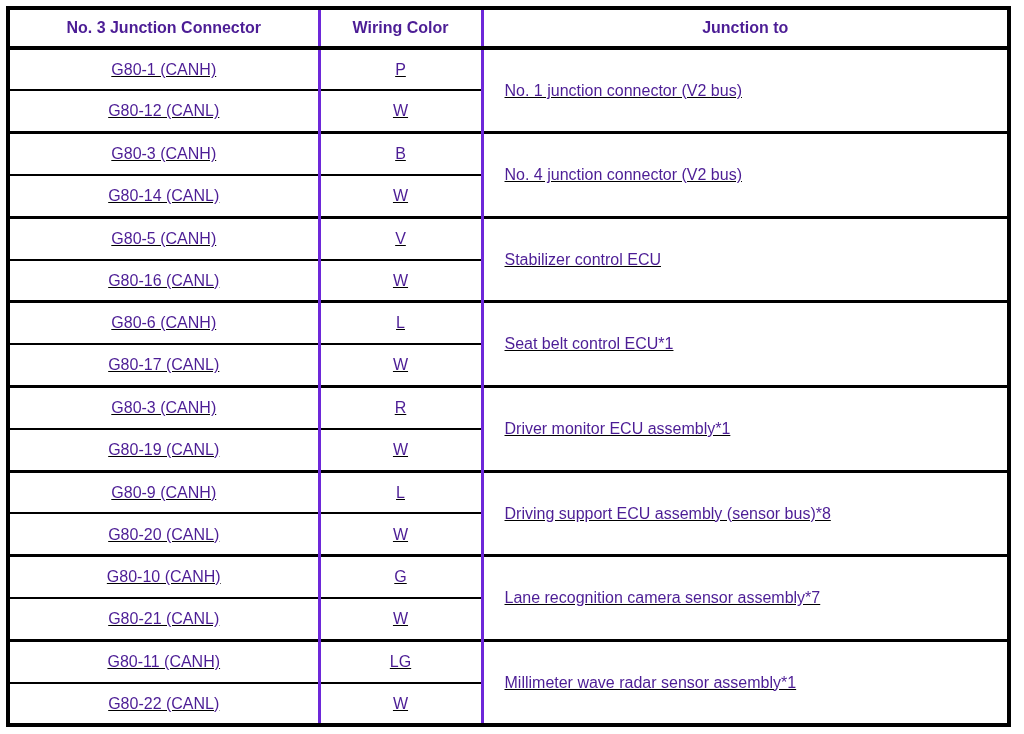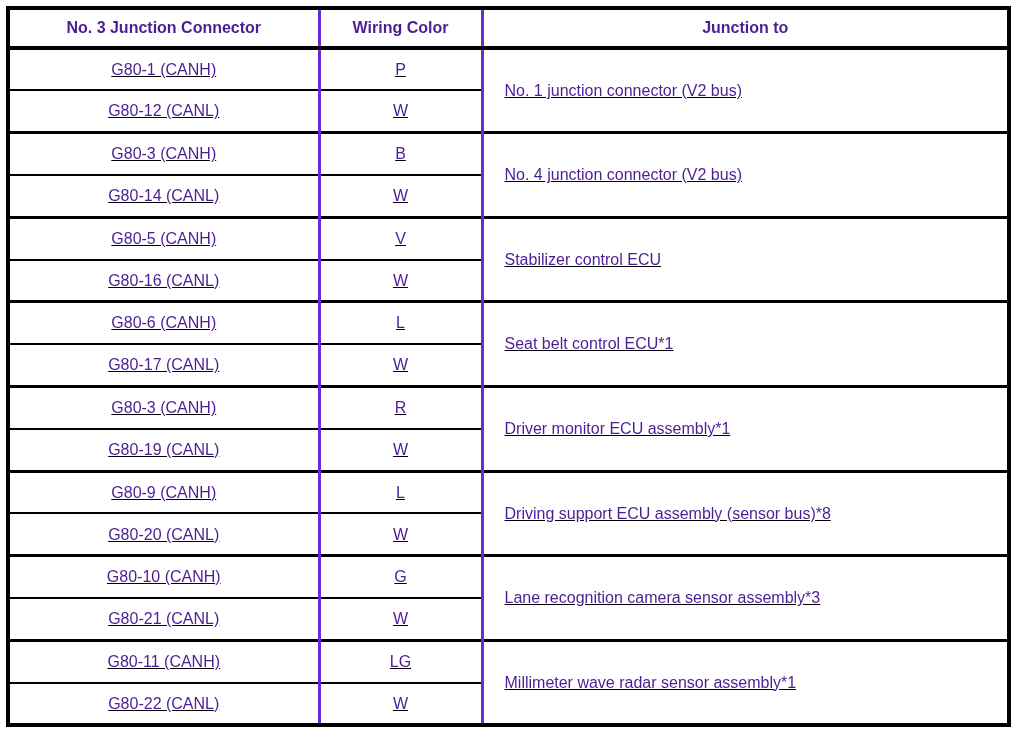--- a/index.html
+++ b/index.html
@@ -126,21 +126,21 @@
           <td class="cell-color col-color">L</td>
           <td class="cell-connect col-connect" rowspan="2">Driving support ECU assembly (sensor bus)*8</td>
         </tr>
         <tr class="row-inner">
           <td class="cell-connector col-connector">G80-20 (CANL)</td>
           <td class="cell-color col-color">W</td>
         </tr>
         <tr class="group-first">
           <td class="cell-connector col-connector">G80-10 (CANH)</td>
           <td class="cell-color col-color">G</td>
-          <td class="cell-connect col-connect" rowspan="2">Lane recognition camera sensor assembly*3</td>
+          <td class="cell-connect col-connect" rowspan="2">Lane recognition camera sensor assembly*7</td>
         </tr>
         <tr class="row-inner">
           <td class="cell-connector col-connector">G80-21 (CANL)</td>
           <td class="cell-color col-color">W</td>
         </tr>
         <tr class="group-first">
           <td class="cell-connector col-connector">G80-11 (CANH)</td>
           <td class="cell-color col-color">LG</td>
           <td class="cell-connect col-connect" rowspan="2">Millimeter wave radar sensor assembly*1</td>
         </tr>

